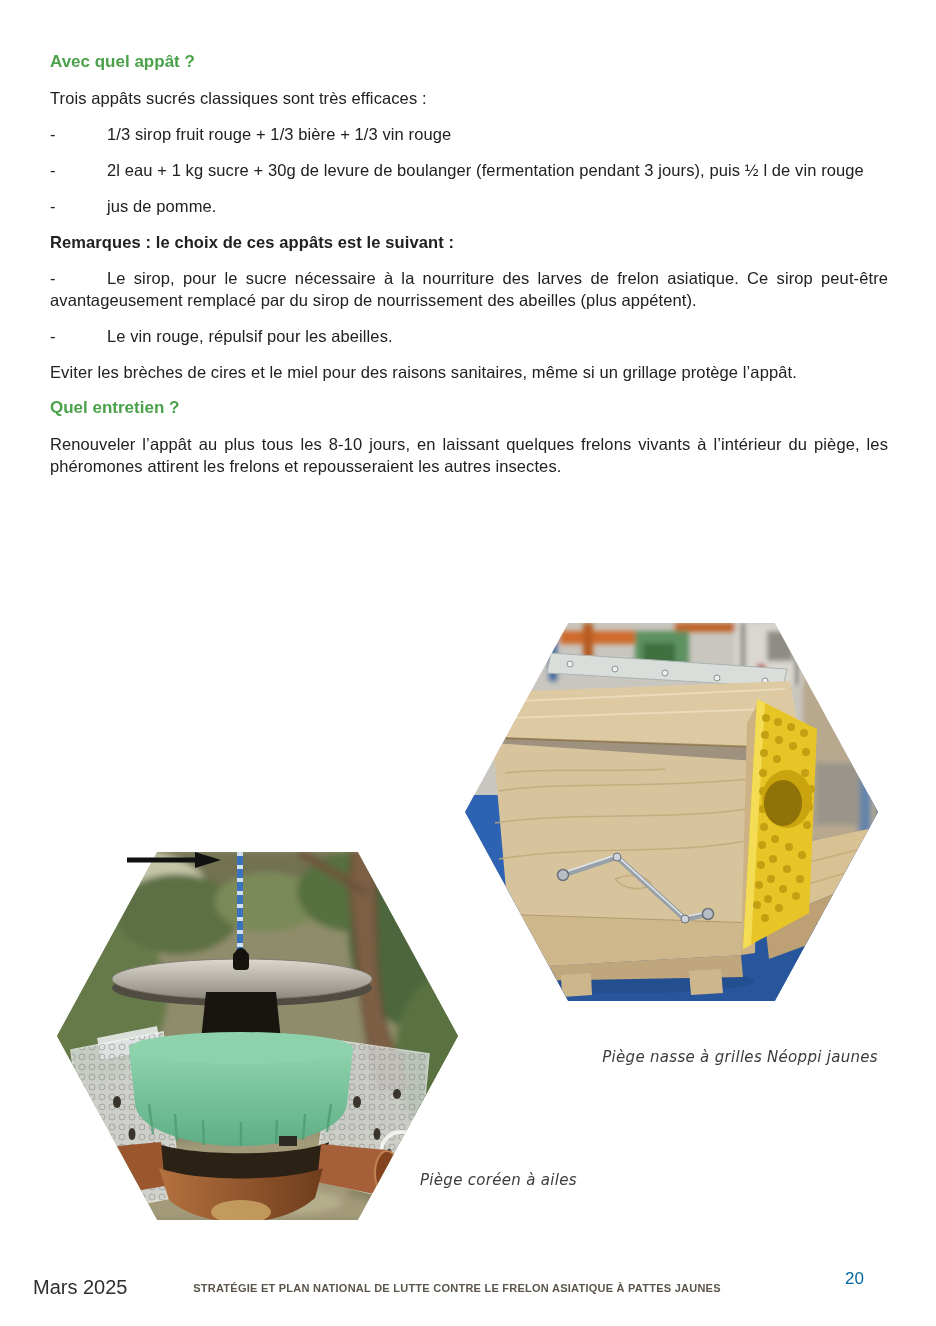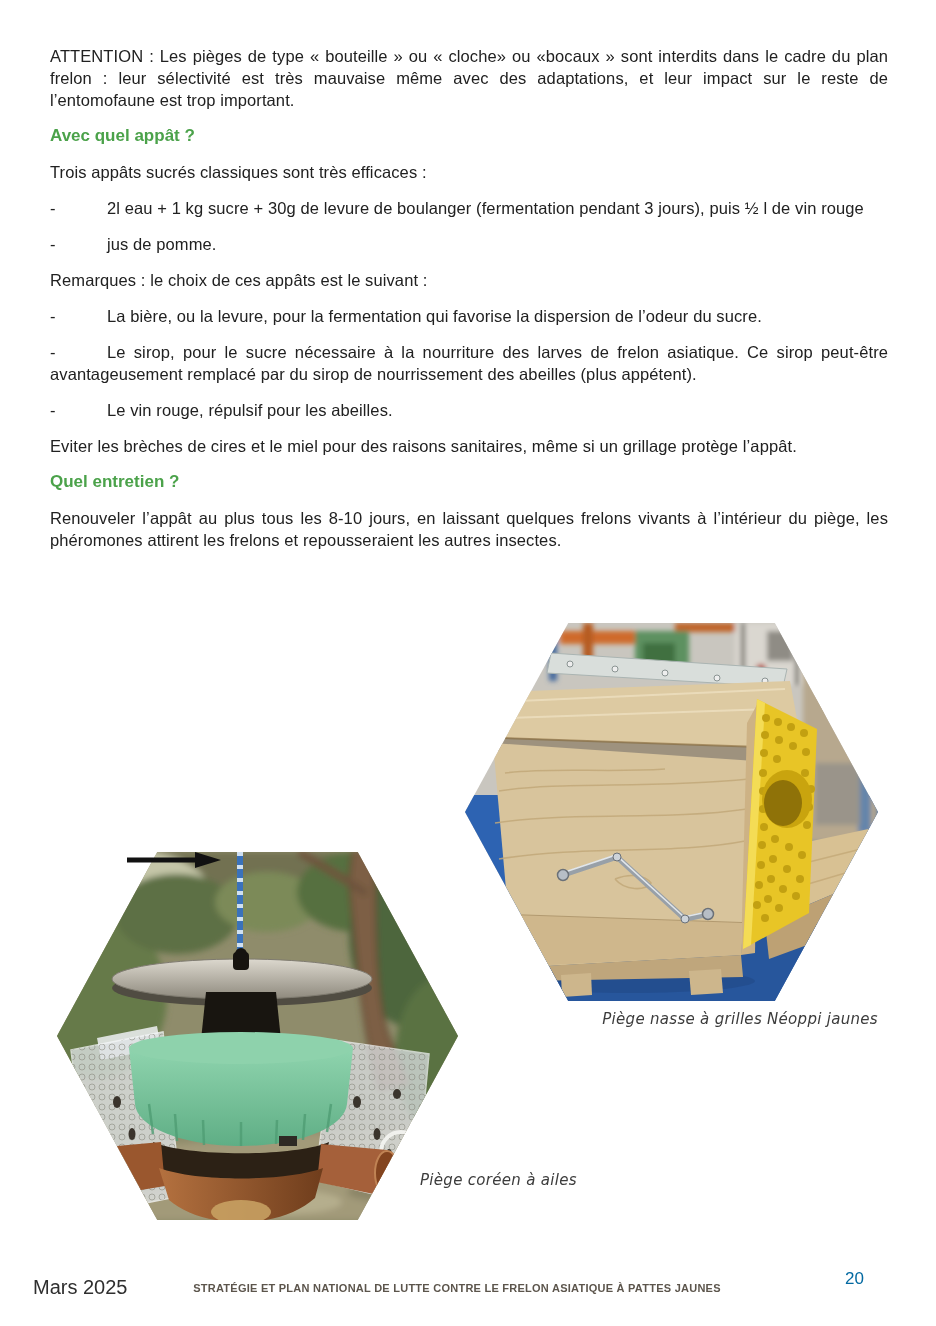--- a/index.html
+++ b/index.html
@@ -2,62 +2,61 @@
 <html><head>
 <meta charset="utf-8">
 <style>
   html,body{margin:0;padding:0;background:#ffffff;}
   .page{
     position:relative; width:936px; height:1326px; background:#ffffff;
     overflow:hidden; font-family:"Liberation Sans", sans-serif; color:#212121;
   }
   .content{position:absolute; left:50px; top:45px; width:838px;}
   .p{font-size:16.5px; line-height:22px; letter-spacing:0.1px; text-align:justify; margin:0 0 14px 0;}
-  .p.bold{font-weight:normal;}
+  .p.bold{font-weight:bold;}
   .h-green{font-size:17px; line-height:22px; font-weight:bold; color:#4ba24a; margin:6px 0 14px 0;}
   .tab{display:inline-block; width:57px;}
   .hex{
     position:absolute; overflow:hidden;
     clip-path:polygon(25% 0%, 75% 0%, 100% 50%, 75% 100%, 25% 100%, 0% 50%);
   }
   .hex svg{display:block;}
   .hex-right{left:465px; top:623px; width:413px; height:378px;}
   .hex-left{left:57px; top:852px; width:401px; height:368px;}
   .caption{
     position:absolute; font-family:"DejaVu Sans", sans-serif; font-style:italic;
     font-size:15px; color:#3c3c3c; letter-spacing:0.3px;text-align:center;
   }
-  .caption-right{left:465px; top:1010px; width:413px; text-align:right;}
+  .caption-right{left:465px; top:1048px; width:413px; text-align:right;}
   .caption-left{left:420px; top:1171px;}
   .arrow-wrap{position:absolute; left:125px; top:851px; width:98px; height:18px; z-index:5;}
   .footer-date{position:absolute; left:33px; top:1276px; font-size:20px; color:#2f2f2f;}
   .footer-title{
     position:absolute; left:0; top:1282px; width:914px; text-align:center;
     font-size:11px; font-weight:bold; letter-spacing:0.25px; color:#5c554c;
   }
   .footer-page{position:absolute; left:845px; top:1269px; font-size:17px; color:#0369a1;}
 </style>
 </head>
 <body>
 
 <div class="page">
 
   <div class="content">
-    <p class="p">ATTENTION : Les pièges de type « bouteille » ou « cloche» ou «bocaux » sont interdits dans le cadre du plan frelon : leur sélectivité est très mauvaise même avec des adaptations, et leur impact sur le reste de l’entomofaune est trop important.</p>
 
     <p class="h-green">Avec quel appât ?</p>
 
     <p class="p">Trois appâts sucrés classiques sont très efficaces :</p>
 
+    <p class="p"><span class="tab">-</span><span>1/3 sirop fruit rouge + 1/3 bière + 1/3 vin rouge</span></p>
     <p class="p"><span class="tab">-</span><span>2l eau + 1 kg sucre + 30g de levure de boulanger (fermentation pendant 3 jours), puis ½ l de vin rouge</span></p>
     <p class="p"><span class="tab">-</span><span>jus de pomme.</span></p>
 
     <p class="p bold">Remarques : le choix de ces appâts est le suivant :</p>
 
-    <p class="p"><span class="tab">-</span><span>La bière, ou la levure, pour la fermentation qui favorise la dispersion de l’odeur du sucre.</span></p>
     <p class="p"><span class="tab">-</span><span>Le sirop, pour le sucre nécessaire à la nourriture des larves de frelon asiatique. Ce sirop peut-être avantageusement remplacé par du sirop de nourrissement des abeilles (plus appétent).</span></p>
     <p class="p"><span class="tab">-</span><span>Le vin rouge, répulsif pour les abeilles.</span></p>
 
     <p class="p">Eviter les brèches de cires et le miel pour des raisons sanitaires, même si un grillage protège l’appât.</p>
 
     <p class="h-green">Quel entretien ?</p>
 
     <p class="p">Renouveler l’appât au plus tous les 8-10 jours, en laissant quelques frelons vivants à l’intérieur du piège, les phéromones attirent les frelons et repousseraient les autres insectes.</p>
   </div>
 

